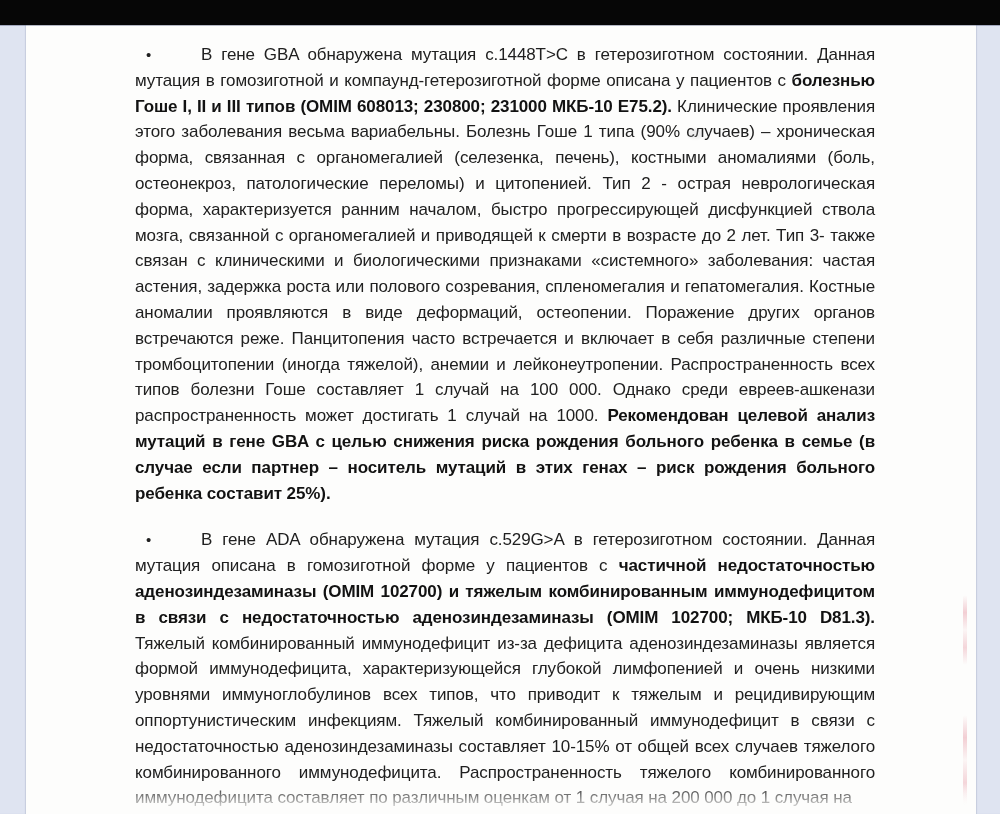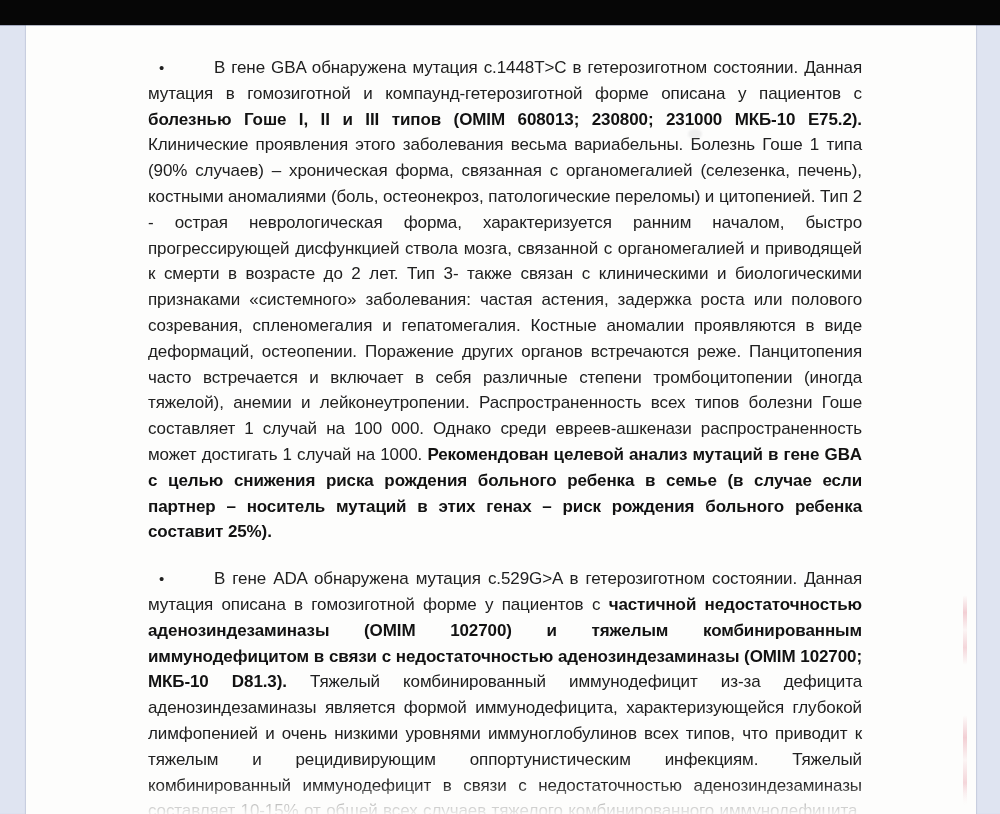--- a/index.html
+++ b/index.html
@@ -25,21 +25,21 @@
     position:absolute;left:26px;top:25px;width:950px;height:789px;
     background:var(--paper);
   }
   .content{
     position:absolute;left:0;top:0;width:950px;
     padding:17px 101px 0 109px;box-sizing:border-box;
     color:var(--ink);
     font-size:17px;line-height:25.8px;letter-spacing:-0.1px;
     text-align:justify;
   }
-  .para{margin:13px;}
+  .para{margin:0;}
   .para.p2{margin-top:21px;}
   .para .b{font-weight:700;color:var(--ink-bold);}
   .bullet{
     display:inline-block;width:66px;padding-left:11px;box-sizing:border-box;
     text-align:left;font-size:15px;vertical-align:baseline;
   }
   .artifact{
     position:absolute;width:4px;border-radius:2px;
     background:linear-gradient(180deg,rgba(230,150,160,.0),rgba(225,130,145,.38),rgba(230,150,160,.08),rgba(225,130,145,.32),rgba(230,150,160,.0));
     z-index:1;

